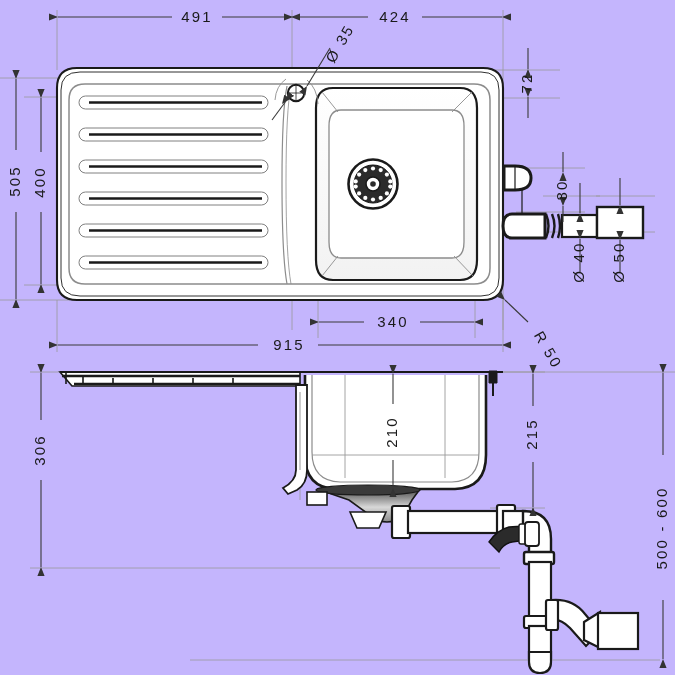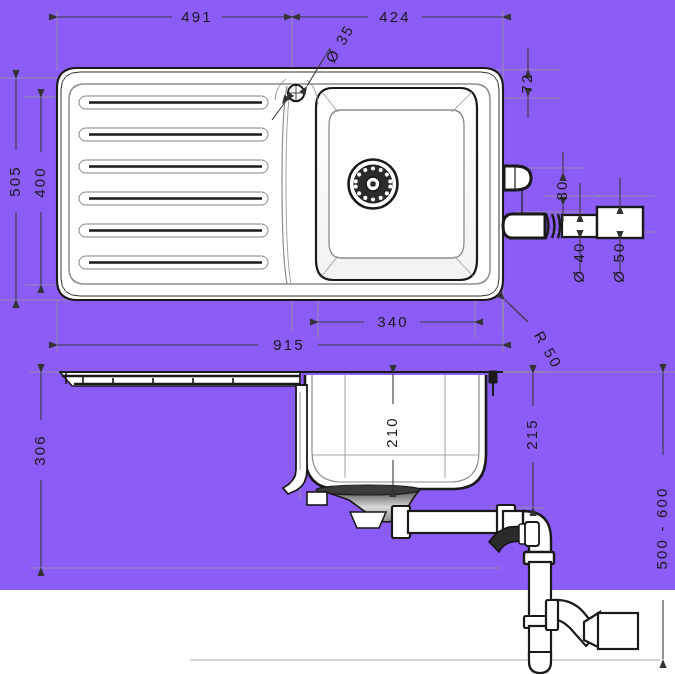--- a/index.html
+++ b/index.html
@@ -2,21 +2,21 @@
 <html><head>
 <meta charset="utf-8">
 <title>Kitchen Sink Technical Drawing</title>
 <style>
   html,body{margin:0;padding:0;background:#ffffff;}
   body{
     width:675px;height:675px;overflow:hidden;
     font-family:"Liberation Sans", sans-serif;
     color:#1a1a1a;
   }
-  #sheet{position:relative;width:675px;height:590px;background:#8b5cf6;text-align:center;}
+  #sheet{position:relative;width:675px;height:675px;background:#c4b5fd;text-align:center;}
   #sheet svg{position:absolute;top:0;left:0;display:block;}
   .dimtext{
     font-family:"Liberation Sans", sans-serif;
     font-size:15px;
     letter-spacing:2.2px;
     fill:#1a1a1a;
     dominant-baseline:middle;
   }
   text{user-select:none;}
 </style>

